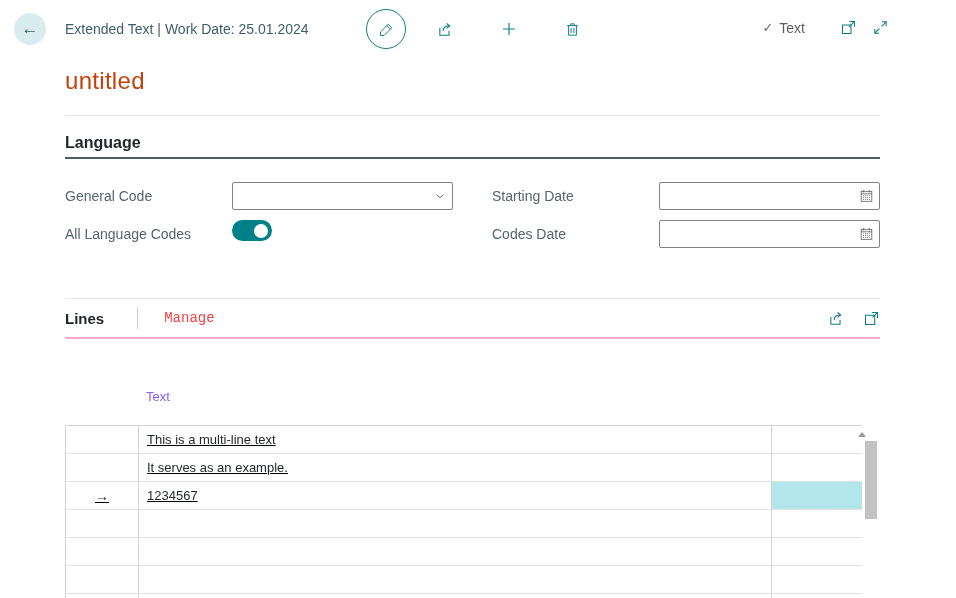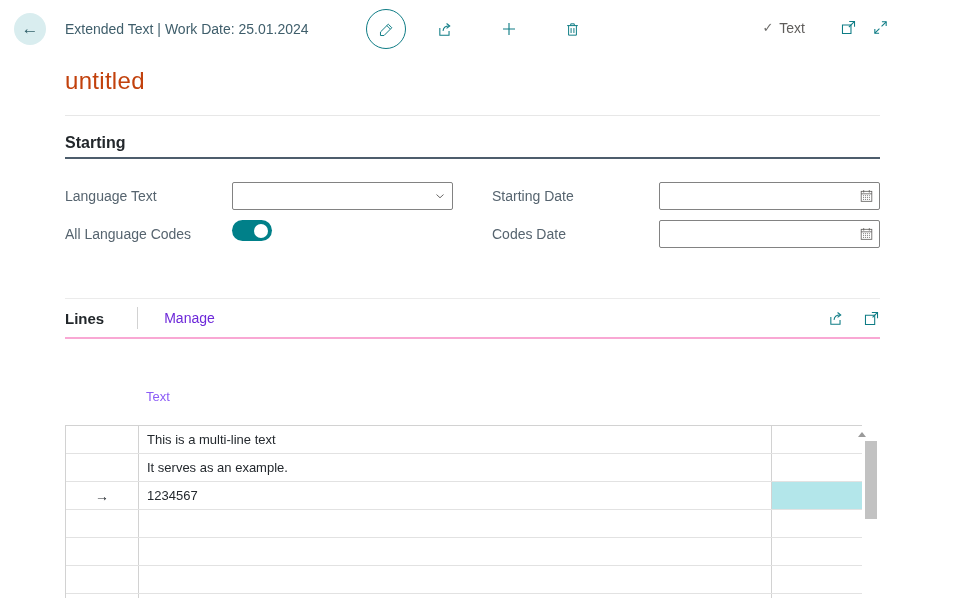--- a/index.html
+++ b/index.html
@@ -53,29 +53,29 @@
   .toggle { width:40px; height:21px; border-radius:11px; background:#008089; border:none;
             position:relative; cursor:pointer; }
   .toggle .knob { position:absolute; top:3.5px; right:4px; width:14px; height:14px;
             border-radius:50%; background:#fff; }
 
   
   .lines-bar { margin-top:40px; height:41px; border-top:1px solid #ebebeb; border-bottom:2px solid #f9a8d4;
                display:flex; align-items:center; }
   .lines-title { font-size:15px; font-weight:700; color:#22272b; }
   .vsep { width:1px; height:22px; background:#d2d2d2; margin:0 26px 0 33px; }
-  .menu-item { font-size:14px; color:#6d28d9; background:none; border:none; cursor:pointer;
-               font-family:Liberation Sans, sans-serif; }
+  .menu-item { font-size:14px; color:#ef4444; background:none; border:none; cursor:pointer;
+               font-family:Liberation Mono, monospace; }
   .lines-icons { margin-left:auto; display:flex; align-items:center; }
   .lines-icons .icon-btn + .icon-btn { margin-left:18px; }
 
   
   .grid-head { margin:47px 76px 0 65px; height:21px; line-height:21px;
                font-size:13px; color:#8b5cf6; padding-left:81px; }
-  .grid-zone { position:absolute; left:65px; top:425px; width:792px; height:173px; display:flex; }
+  .grid-zone { position:absolute; left:65px; top:425px; width:792px; height:173px; display:flex;text-decoration:underline; }
   .gtable { width:797px; border-top:1px solid #d2d2d2; border-left:1px solid #d2d2d2; }
   .grow { display:flex; height:28px; border-bottom:1px solid #e2e2e2; background:#fff; }
   .c-sel { width:73px; border-right:1px solid #d2d2d2; display:flex; align-items:center;
            justify-content:center; color:#24292e; font-size:14px; cursor:pointer; }
   .c-txt { width:633px; border-right:1px solid #d2d2d2; display:flex; align-items:center;
            padding-left:8px; font-size:13px; color:#24292e; cursor:text; }
   .c-ext { width:90px; cursor:pointer; }
   .grow.active .c-ext { background:#b3e6ea; }
   
   .vscroll { position:relative; width:18px; height:173px; background:#f1f1f1; }
@@ -161,28 +161,28 @@
       </button>
     </div>
   </div>
 
   <h1 class="page-title">untitled</h1>
   <div class="divider"></div>
 
   <div class="content">
 
     <div class="general-head">
-      <h2>Starting</h2>
+      <h2>Language</h2>
     </div>
 
     <div class="form">
       <div class="col">
         <div class="field">
           <div class="lbl">
-            <span class="txt">Language Text</span>
+            <span class="txt">General Code</span>
               <span class="dots"></span>
           </div>
           <div class="ctrl">
             <input type="text" value="" style="">
             <span class="in-icon">
               <svg class="ic" width="14" height="14" viewBox="0 0 24 24" fill="none" stroke="currentColor" stroke-width="1.6">
                 <path d="M6 9.5l6 5.5 6-5.5"></path>
               </svg>
             </span>
           </div>

